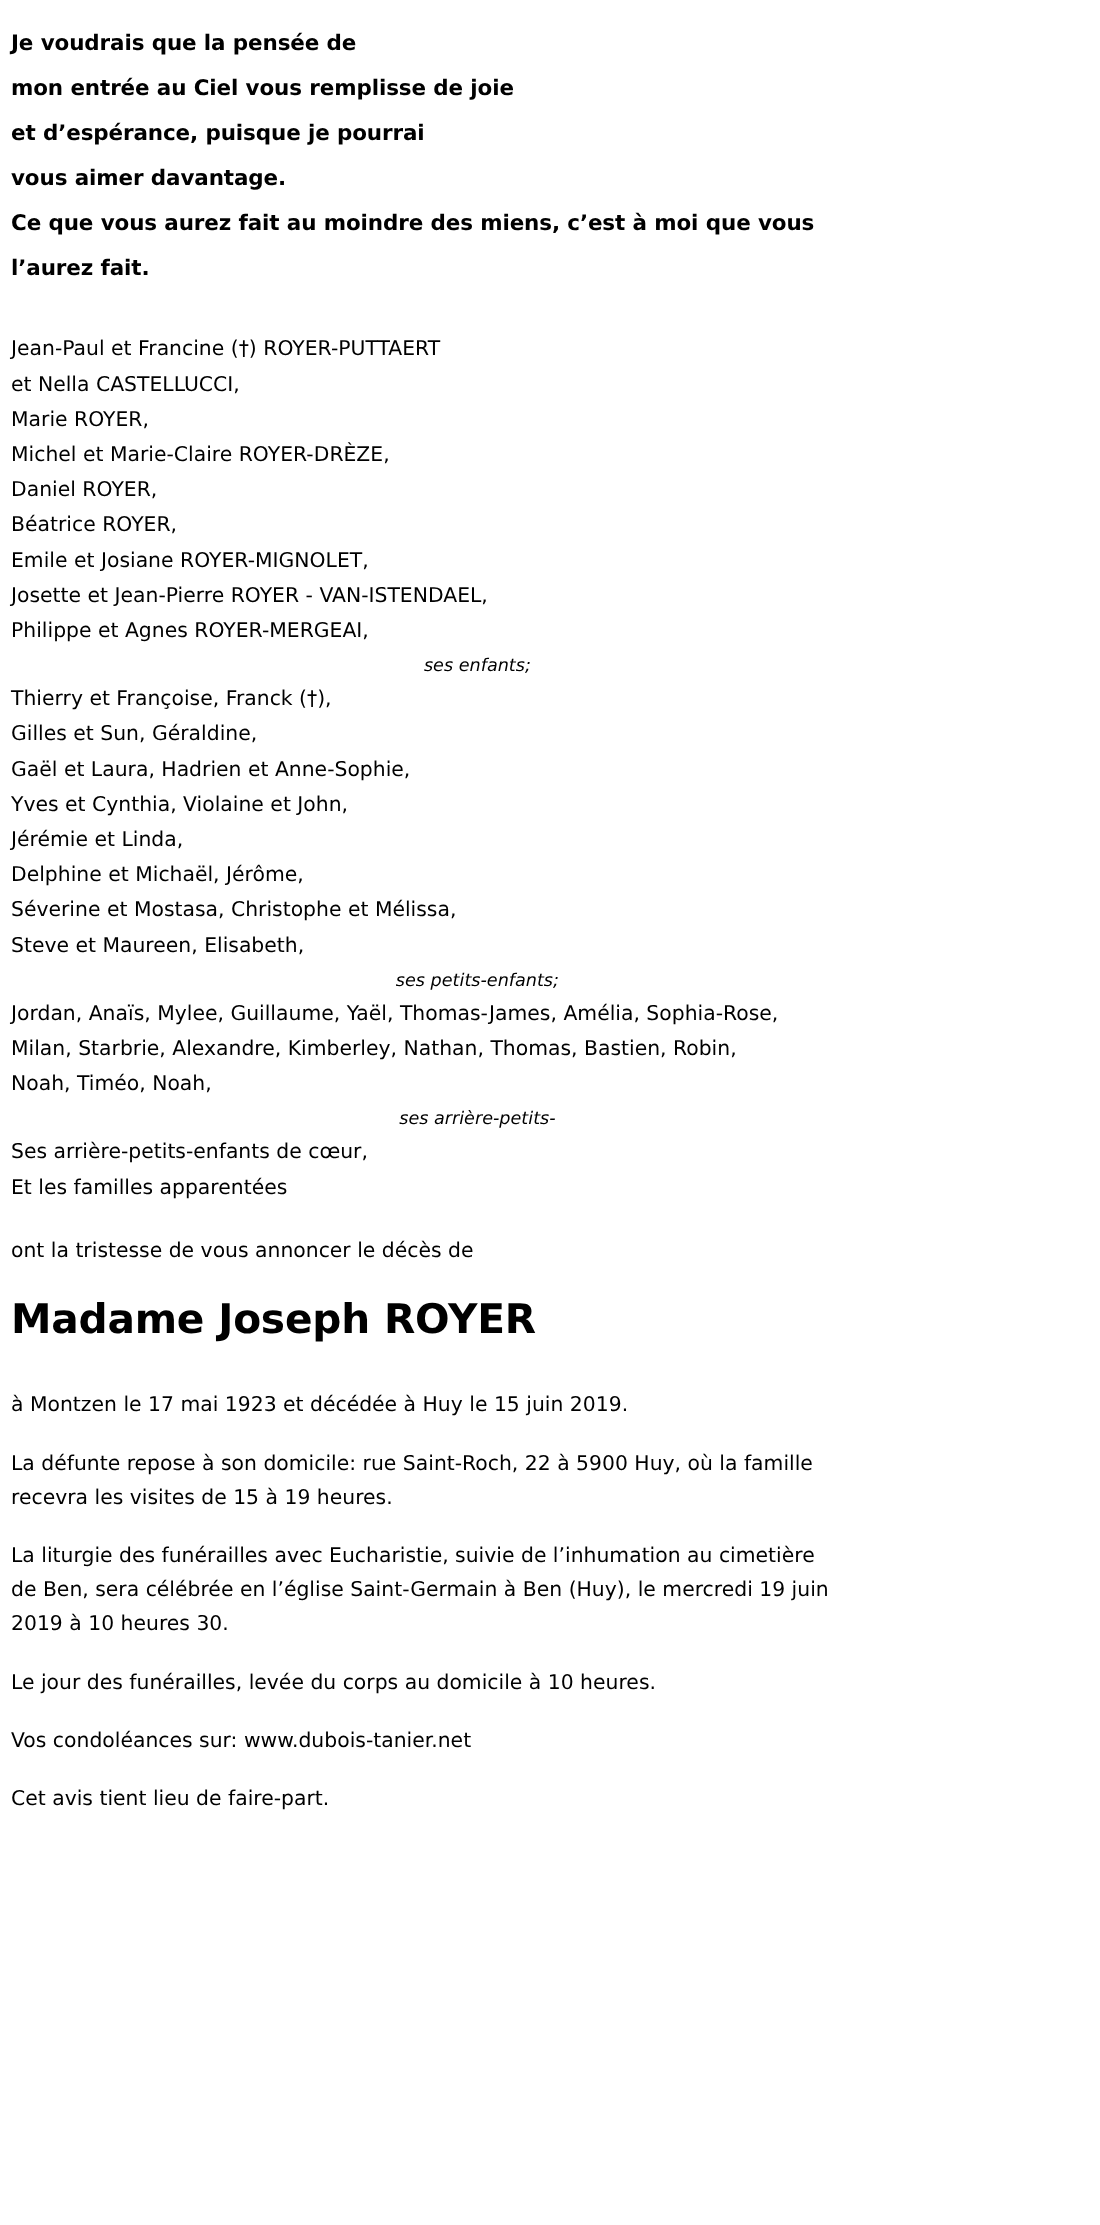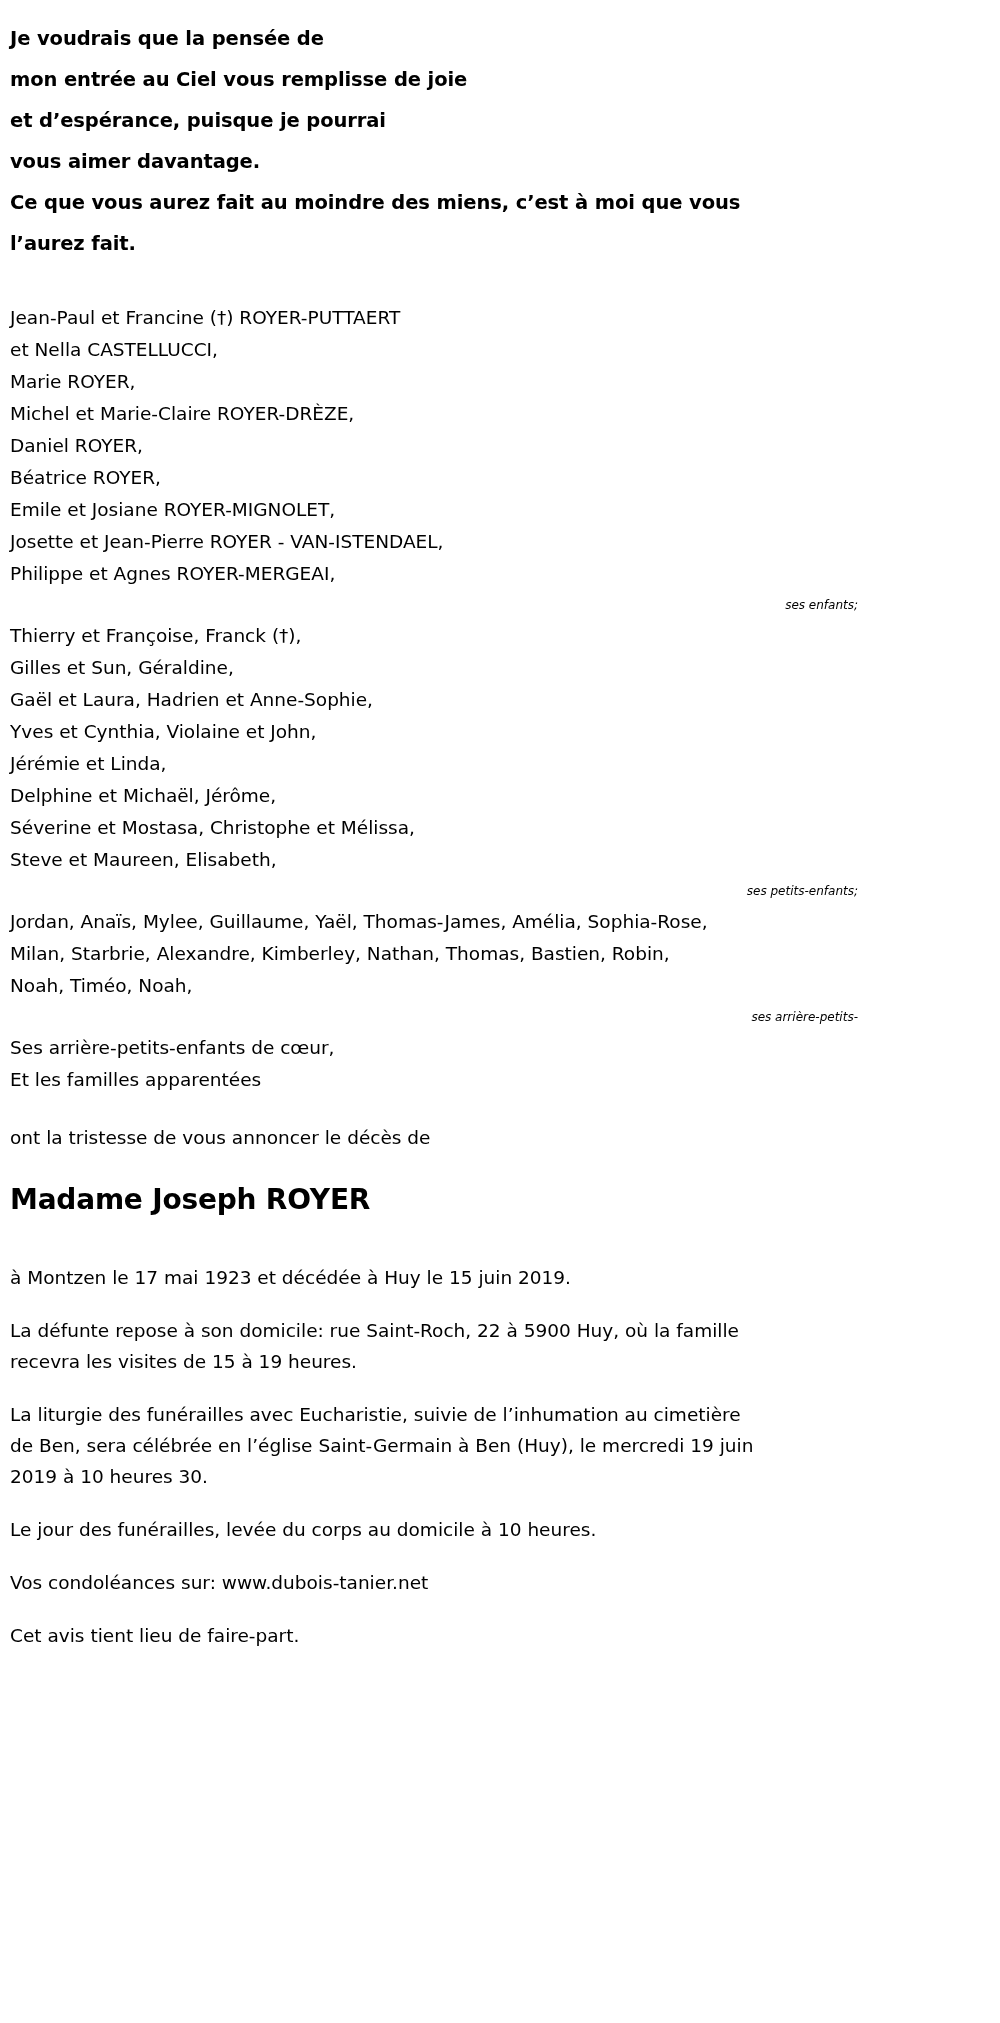--- a/index.html
+++ b/index.html
@@ -35,35 +35,35 @@
 
   .names {
     font-size: 18.5px;
     line-height: 32px;
   }
   .names .line {
     white-space: pre-wrap;
   }
   .relation {
     font-style: italic;
-    font-size: 12px;
-    text-align: right;
+    font-size: 16px;
+    text-align: center;
     line-height: 30px;
     padding-right: 2px;
   }
   .relation-block {
     text-align: right;
   }
   .announce {
     font-size: 18.5px;
     line-height: 32px;
   }
   .deceased-name {
     font-weight: bold;
-    font-size: 28px;
+    font-size: 37px;
     line-height: 40px;
     letter-spacing: -0.2px;
   }
   .nee {
     font-size: 18.5px;
     line-height: 32px;
   }
   .details p {
     font-size: 18.5px;
     line-height: 31px;

